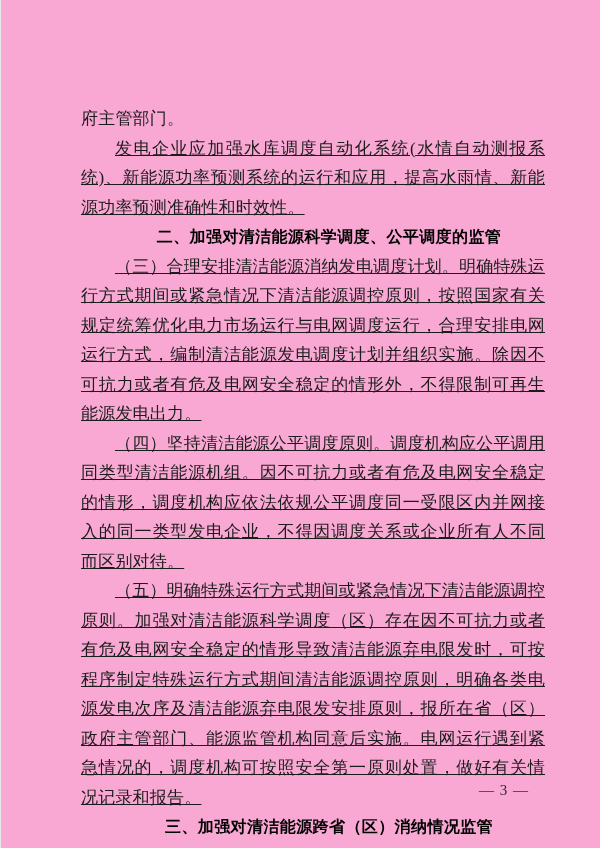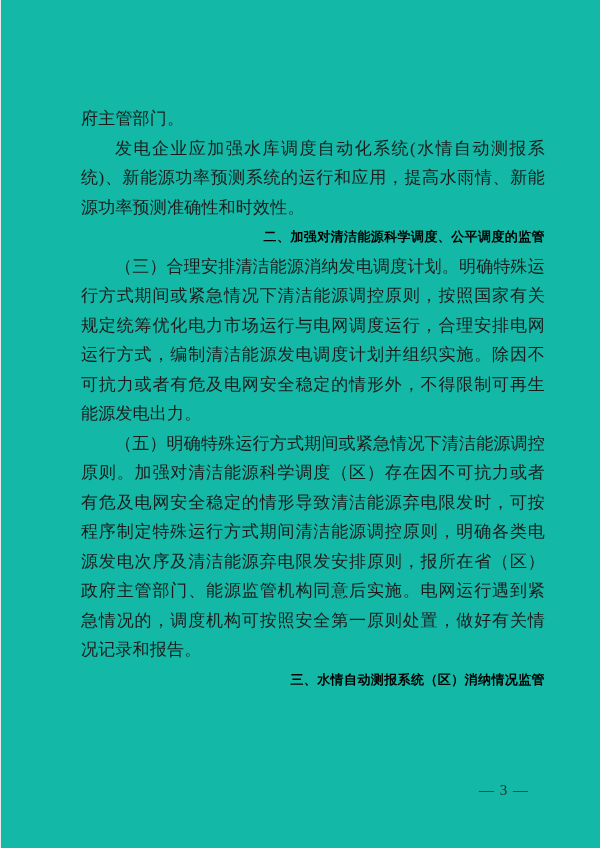--- a/index.html
+++ b/index.html
@@ -4,21 +4,21 @@
 <style>
   html, body {
     margin: 0;
     padding: 0;
     background: #ffffff;
   }
   .page {
     position: relative;
     width: 600px;
     height: 848px;
-    background: #14b8a6;
+    background: #f9a8d4;
     overflow: hidden;
     border-left: 1px solid #e9e9e9;
     font-family: "Liberation Serif", serif;
   }
   .doc-content {
     position: absolute;
     top: 104px;
     left: 80px;
     width: 464px;
     color: #1c1c1c;
@@ -27,29 +27,30 @@
     margin: 0;
     font-size: 17px;
     line-height: 29.5px;
     text-align: justify;
     text-align-last: left;
     letter-spacing: 0.2px;
     font-family: "Liberation Serif", serif;
   }
   .para.indent {
     text-indent: 2em;
+    text-decoration: underline;
   }
   .heading {
     margin: 0;
-    font-size: 13px;
+    font-size: 16px;
     line-height: 29.5px;
     font-weight: bold;
     color: #000000;
     letter-spacing: 0.4px;
-    text-align: right;
+    text-align: center;
     font-family: "Liberation Sans", sans-serif;
   }
   .heading.indent {
     text-indent: 2em;
   }
   .page-number {
     position: absolute;
     top: 782px;
     left: 0;
     width: 528px;
@@ -62,17 +63,18 @@
 </style>
 </head>
 <body>
 
 <div class="page">
   <div class="doc-content">
       <p class="para">府主管部门。</p>
       <p class="para indent">发电企业应加强水库调度自动化系统(水情自动测报系统)、新能源功率预测系统的运行和应用，提高水雨情、新能源功率预测准确性和时效性。</p>
       <p class="heading indent">二、加强对清洁能源科学调度、公平调度的监管</p>
       <p class="para indent">（三）合理安排清洁能源消纳发电调度计划。明确特殊运行方式期间或紧急情况下清洁能源调控原则，按照国家有关规定统筹优化电力市场运行与电网调度运行，合理安排电网运行方式，编制清洁能源发电调度计划并组织实施。除因不可抗力或者有危及电网安全稳定的情形外，不得限制可再生能源发电出力。</p>
+      <p class="para indent">（四）坚持清洁能源公平调度原则。调度机构应公平调用同类型清洁能源机组。因不可抗力或者有危及电网安全稳定的情形，调度机构应依法依规公平调度同一受限区内并网接入的同一类型发电企业，不得因调度关系或企业所有人不同而区别对待。</p>
       <p class="para indent">（五）明确特殊运行方式期间或紧急情况下清洁能源调控原则。加强对清洁能源科学调度（区）存在因不可抗力或者有危及电网安全稳定的情形导致清洁能源弃电限发时，可按程序制定特殊运行方式期间清洁能源调控原则，明确各类电源发电次序及清洁能源弃电限发安排原则，报所在省（区）政府主管部门、能源监管机构同意后实施。电网运行遇到紧急情况的，调度机构可按照安全第一原则处置，做好有关情况记录和报告。</p>
-      <p class="heading indent">三、水情自动测报系统（区）消纳情况监管</p>
+      <p class="heading indent">三、加强对清洁能源跨省（区）消纳情况监管</p>
     </div>
   <div class="page-number">— 3 —</div>
 </div>
 
 </body></html>

